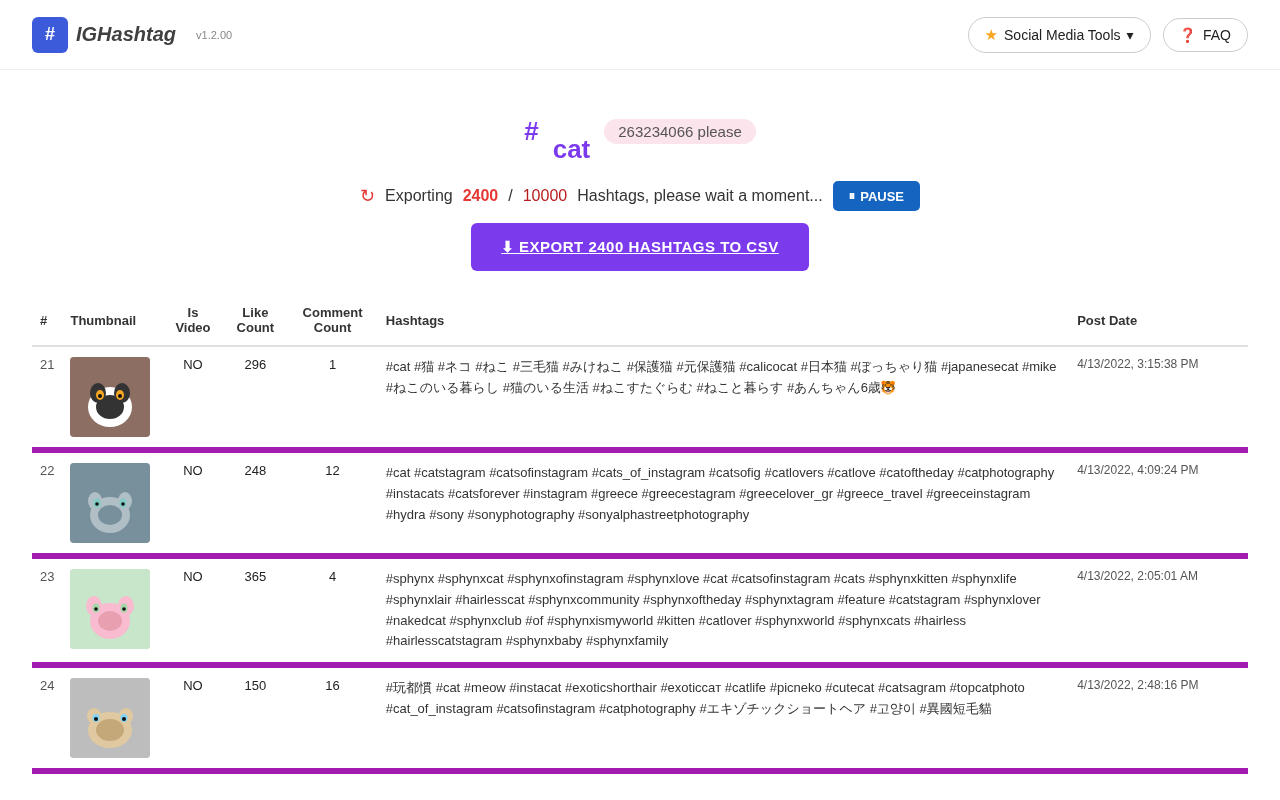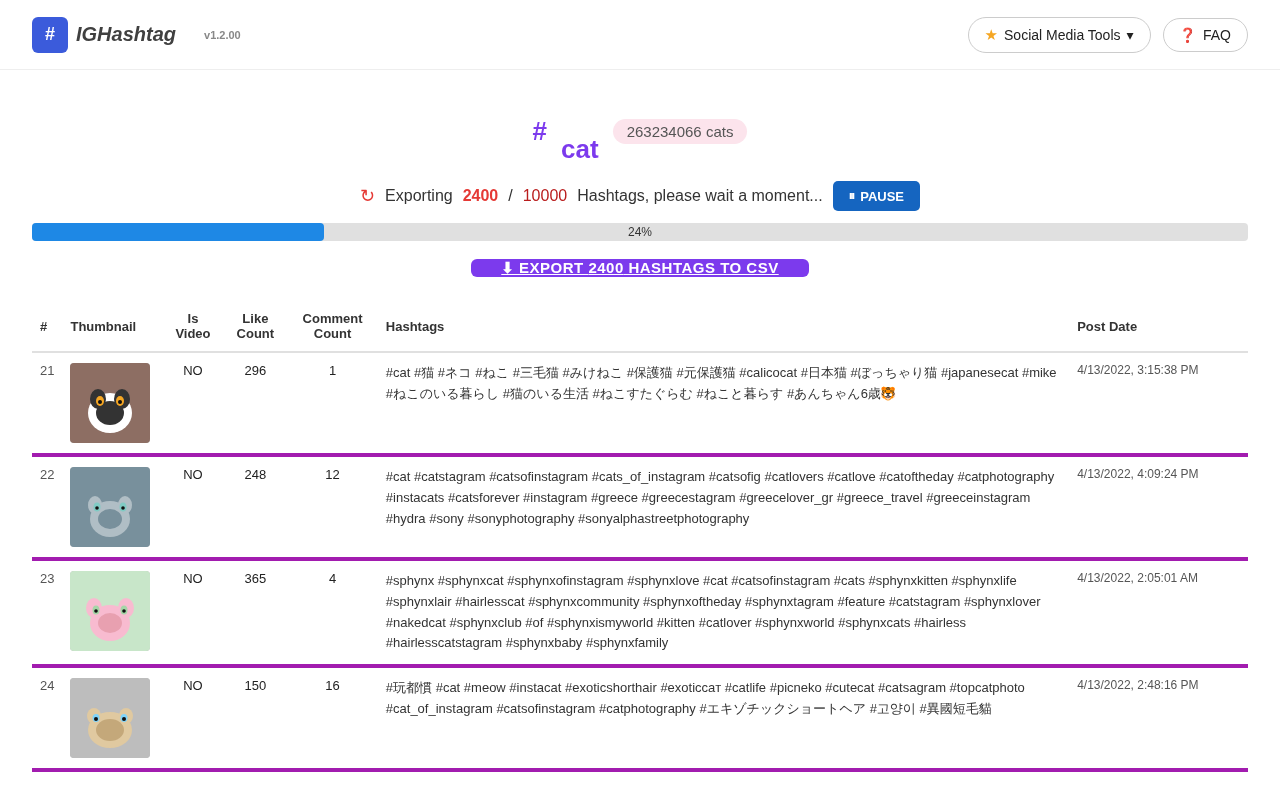--- a/index.html
+++ b/index.html
@@ -33,22 +33,21 @@
     }
     .logo-name {
       font-size: 20px;
       font-weight: 700;
       color: #404040;
       font-style: italic;
     }
     .logo-version {
       font-size: 11px;
       color: #888;
-      margin-left: 20px;
-      font-weight: bold;
+      margin-left: 12px;
     }
     .header-right {
       display: flex;
       align-items: center;
       gap: 12px;
     }
     .social-media-btn {
       display: flex;
       align-items: center;
       gap: 6px;
@@ -163,42 +162,42 @@
     }
 
     
     .export-csv-btn {
       display: block;
       margin: 0 auto 24px auto;
       background: #7c3aed;
       color: #fff;
       border: none;
       border-radius: 6px;
-      padding: 0 30px;
+      padding: 15px 30px;
       font-size: 15px;
       font-weight: 700;
       cursor: pointer;
       letter-spacing: 0.5px;
       text-decoration: none;
     }
     .export-csv-btn span { text-decoration: underline; }
 
     
     .table-wrapper { width: 100%; overflow-x: auto; }
     table { width: 100%; border-collapse: collapse; font-size: 13px; }
     thead tr { border-bottom: 2px solid #e0e0e0; }
     thead th {
       text-align: left;
       padding: 10px 8px;
       font-weight: 600;
       color: #333;
       white-space: nowrap;
     }
     thead th.center { text-align: center; }
-    tbody tr { border-bottom: 4px solid #a21caf; }
+    tbody tr { border-bottom: 6px solid #a21caf; }
     tbody td { padding: 10px 8px; vertical-align: top; }
     tbody td.center { text-align: center; margin-top: 42px; }
     .row-num { color: #555; font-weight: 500; width: 30px; }
     .thumbnail-cell { width: 100px; }
     
     .thumb-placeholder {
       width: 80px;
       height: 80px;
       border-radius: 4px;
       display: flex;
@@ -235,41 +234,37 @@
   </div>
 </header>
 
 <div class="main">
 
   <div class="hashtag-title">
     <span class="hashtag-symbol">#</span>
     <span class="hashtag-word">cat</span>
     <div class="posts-badge">
       <span>263234066</span>
-      <span> cats</span>
+      <span> please</span>
     </div>
   </div>
 
   <div class="export-status">
     <span class="spin-icon">↻</span>
     <span>Exporting</span>
     <span class="export-num">2400</span>
     <span>/</span>
     <span class="export-total">10000</span>
     <span>Hashtags, please wait a moment...</span>
     <button class="pause-btn">
       <span>⏸</span>
       <span>PAUSE</span>
     </button>
   </div>
 
-  <div class="progress-container">
-    <div class="progress-bar" id="progress-bar" style="width: 24%;"></div>
-    <span class="progress-label">24%</span>
-  </div>
 
   <button class="export-csv-btn">
     <span>⬇ </span>
     <span>EXPORT </span><span style="text-decoration:underline;">2400</span><span> HASHTAGS TO CSV</span>
   </button>
 
   <div class="table-wrapper">
     <table>
       <thead>
         <tr>

